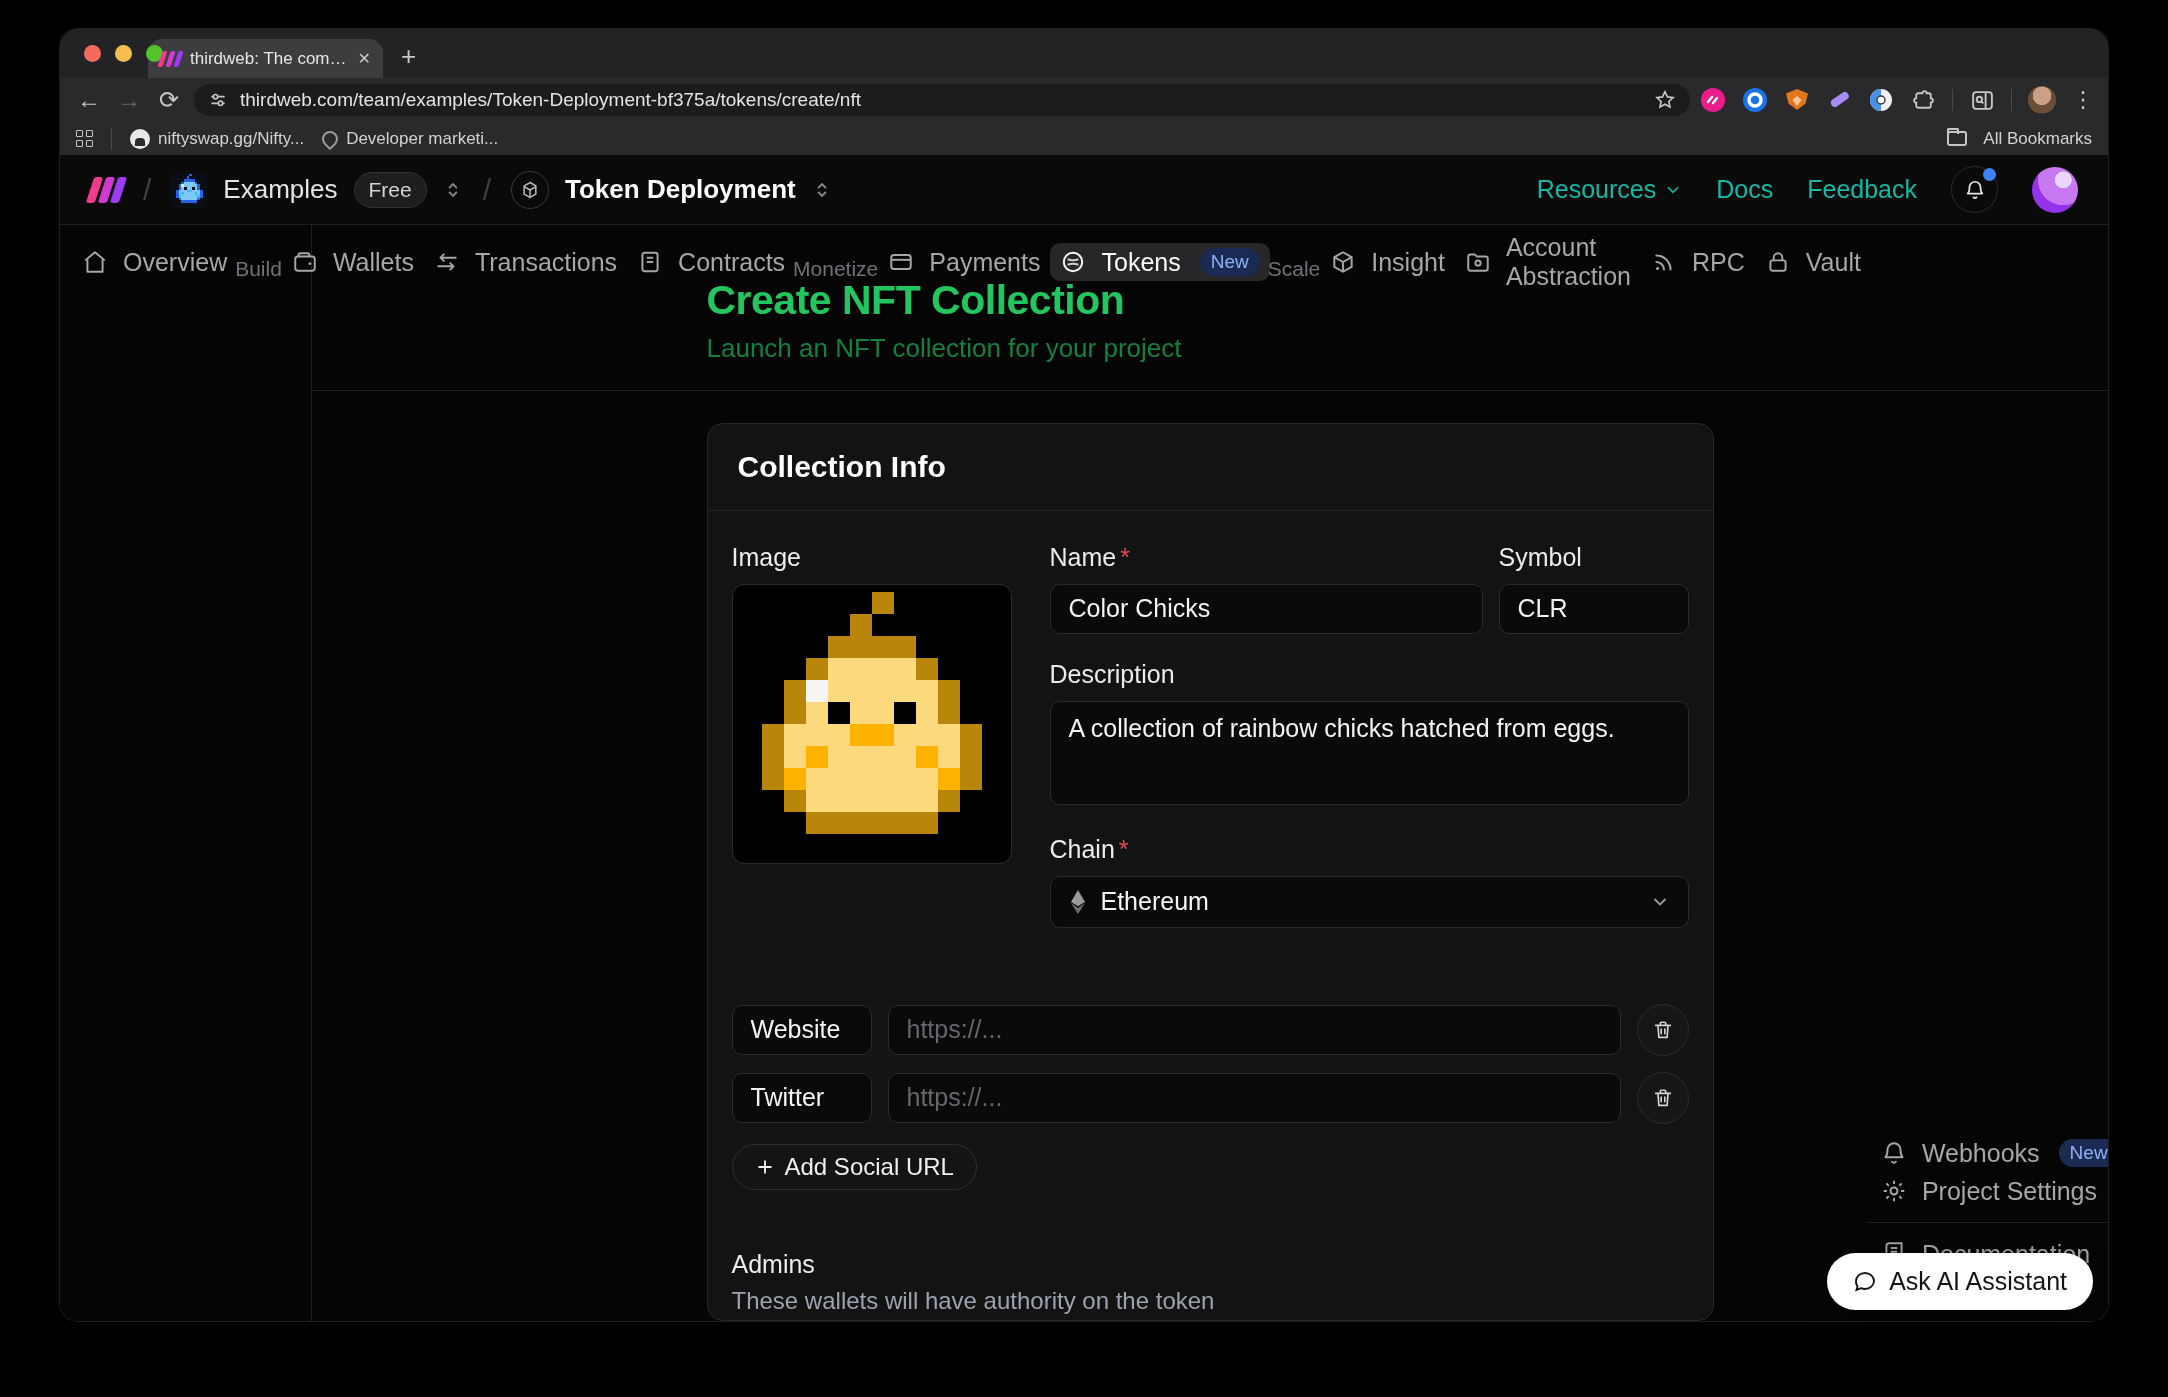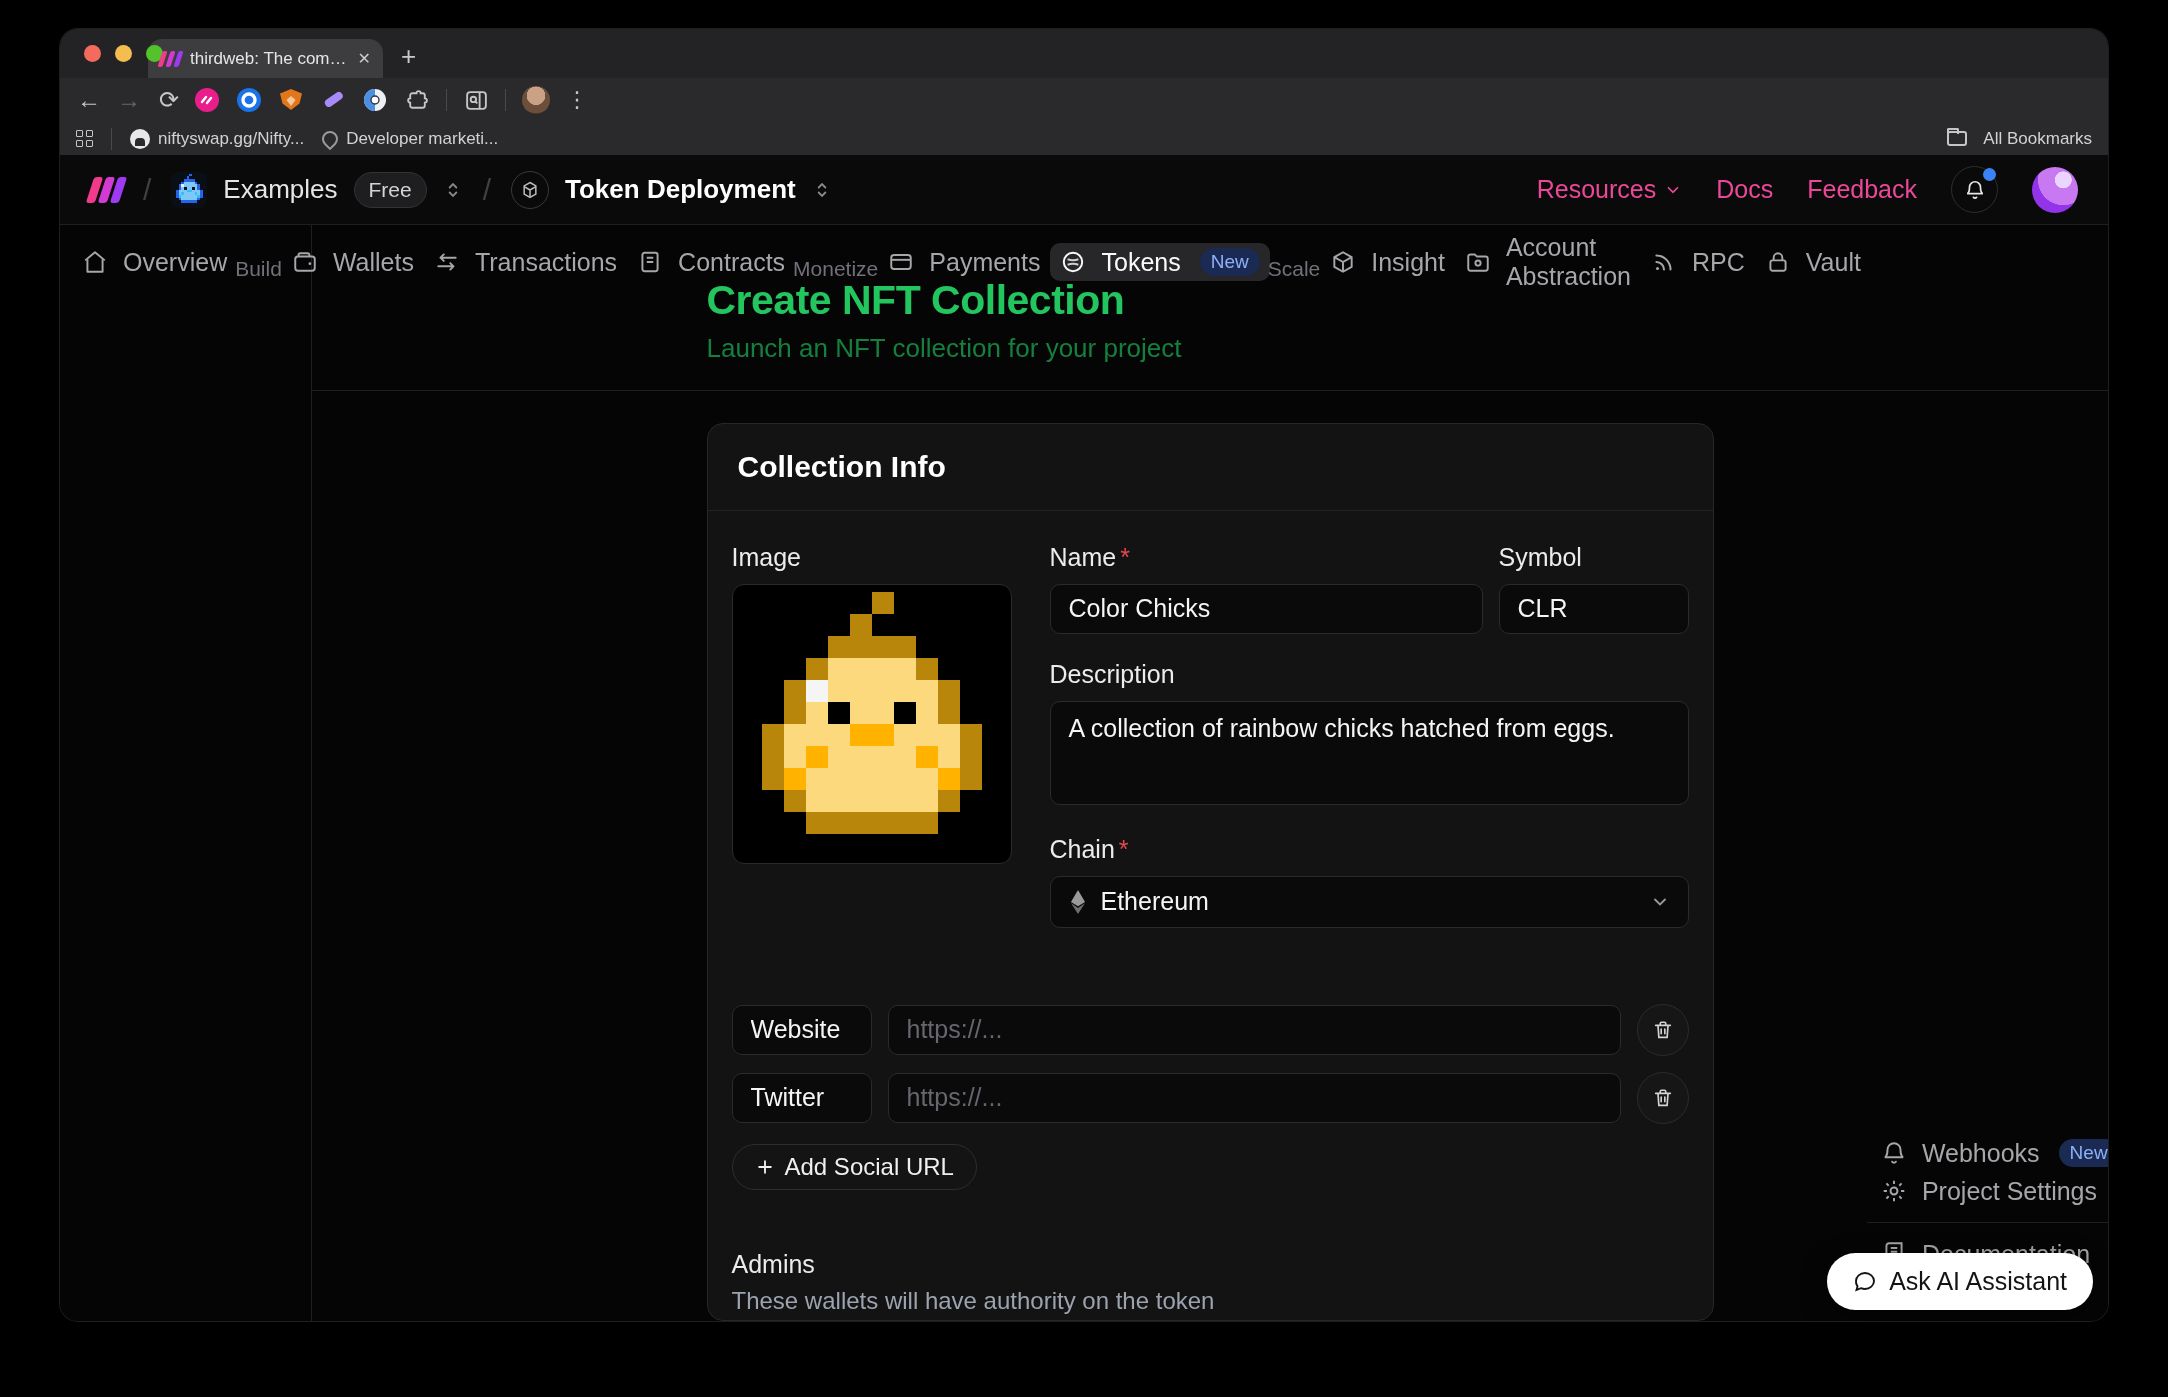--- a/index.html
+++ b/index.html
@@ -58,21 +58,21 @@
   
   .site-header { height:70px; background:#0a0a0a; border-bottom:1px solid #1f1f22;
                  display:flex; align-items:center; padding:0 30px; gap:16px; color:#e5e5e5; }
   .slash { color:#3f3f46; font-size:30px; font-weight:300; margin:0 4px; }
   .proj-avatar { width:36px; height:36px; border-radius:8px; background:#0a0f16; overflow:hidden; padding:2px; }
   .pixel-grid { display:grid; width:100%; height:100%; grid-template-columns:repeat(12,1fr); grid-template-rows:repeat(12,1fr); }
   .crumb-name { font-size:26px; }
   .crumb-name.bold { font-weight:600; color:#fff; }
   .badge-free { font-size:21px; color:#d4d4d4; background:#1e1e20; border:1px solid #333; border-radius:999px; padding:5px 14px; }
   .team-ico { width:38px; height:38px; border-radius:50%; border:1px solid #3a3a3a; display:flex; align-items:center; justify-content:center; color:#bdbdbd; }
-  .hdr-right { margin-left:auto; display:flex; align-items:center; gap:34px; color:#ec4899; font-size:25px; }
+  .hdr-right { margin-left:auto; display:flex; align-items:center; gap:34px; color:#14b8a6; font-size:25px; }
   .hdr-link { display:flex; align-items:center; gap:8px; }
   .bell-wrap { width:47px; height:47px; border:1px solid #2e2e31; border-radius:50%; display:flex; align-items:center; justify-content:center; position:relative; color:#e5e5e5; }
   .bell-dot { position:absolute; right:1px; top:1px; width:13px; height:13px; border-radius:50%; background:#3b82f6; }
   .avatar-user { width:46px; height:46px; border-radius:50%;
         background:radial-gradient(circle at 68% 28%, #e9d5ff 0 18%, #c879f2 19% 55%, #9333ea 56%); }
 
   
   .shell { display:flex; height:1096px; background:#050505; }
 
   
@@ -151,20 +151,32 @@
       <span class="tab-title">thirdweb: The complete web3</span>
       <span class="tab-close">✕</span>
     </div>
     <span class="newtab">+</span>
   </div>
 
   <div class="toolbar">
     <span class="nav-ico">←</span>
     <span class="nav-ico dim">→</span>
     <span class="nav-ico">⟳</span>
+    <div class="urlbar">
+      <svg width="20" height="20" viewBox="0 0 24 24" fill="none" stroke="#c6c6c8" stroke-width="2">
+        <line x1="4" y1="8" x2="20" y2="8"></line>
+          <circle cx="9" cy="8" r="2.6" fill="#1c1c1e"></circle>
+        <line x1="4" y1="16" x2="20" y2="16"></line>
+          <circle cx="15" cy="16" r="2.6" fill="#1c1c1e"></circle>
+      </svg>
+      <span class="url">thirdweb.com/team/examples/Token-Deployment-bf375a/tokens/create/nft</span>
+      <svg width="22" height="22" viewBox="0 0 24 24" fill="none" stroke="#c6c6c8" stroke-width="1.8">
+        <path d="M12 3l2.7 5.6 6.1.8-4.5 4.2 1.1 6-5.4-3-5.4 3 1.1-6L3.2 9.4l6.1-.8z"></path>
+      </svg>
+    </div>
     <div class="ext-row">
       <span class="ext">
         <svg width="26" height="26" viewBox="0 0 26 26">
             <circle cx="13" cy="13" r="12" fill="#e91e8c"></circle>
             <path d="M8 15l4-5M13 16l4-5" stroke="#fff" stroke-width="2.4" stroke-linecap="round"></path>
           </svg>
       </span>
       <span class="ext">
         <svg width="26" height="26" viewBox="0 0 26 26">
             <circle cx="13" cy="13" r="12" fill="#1a73e8"></circle>

